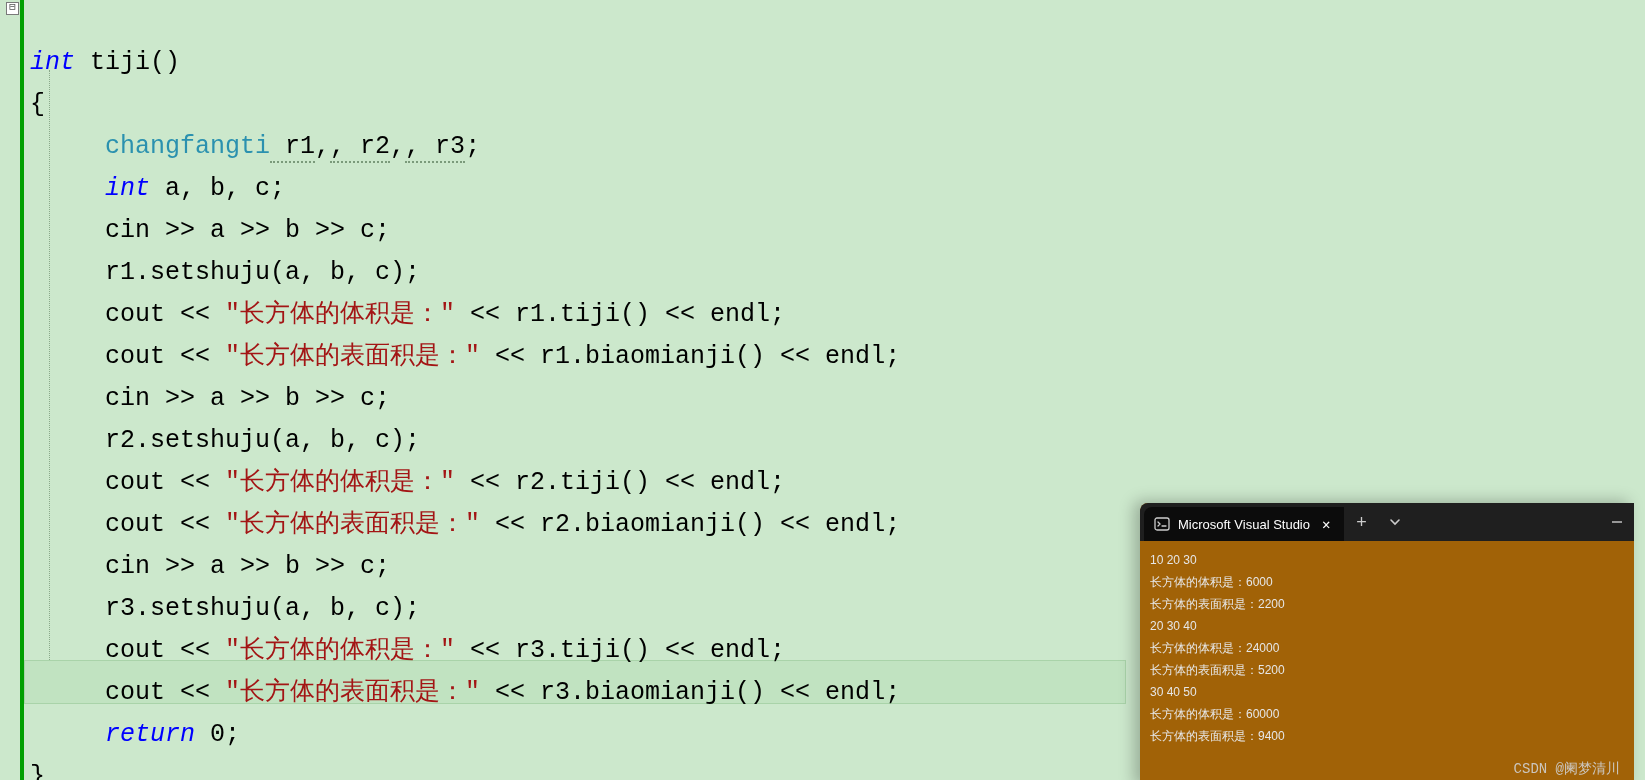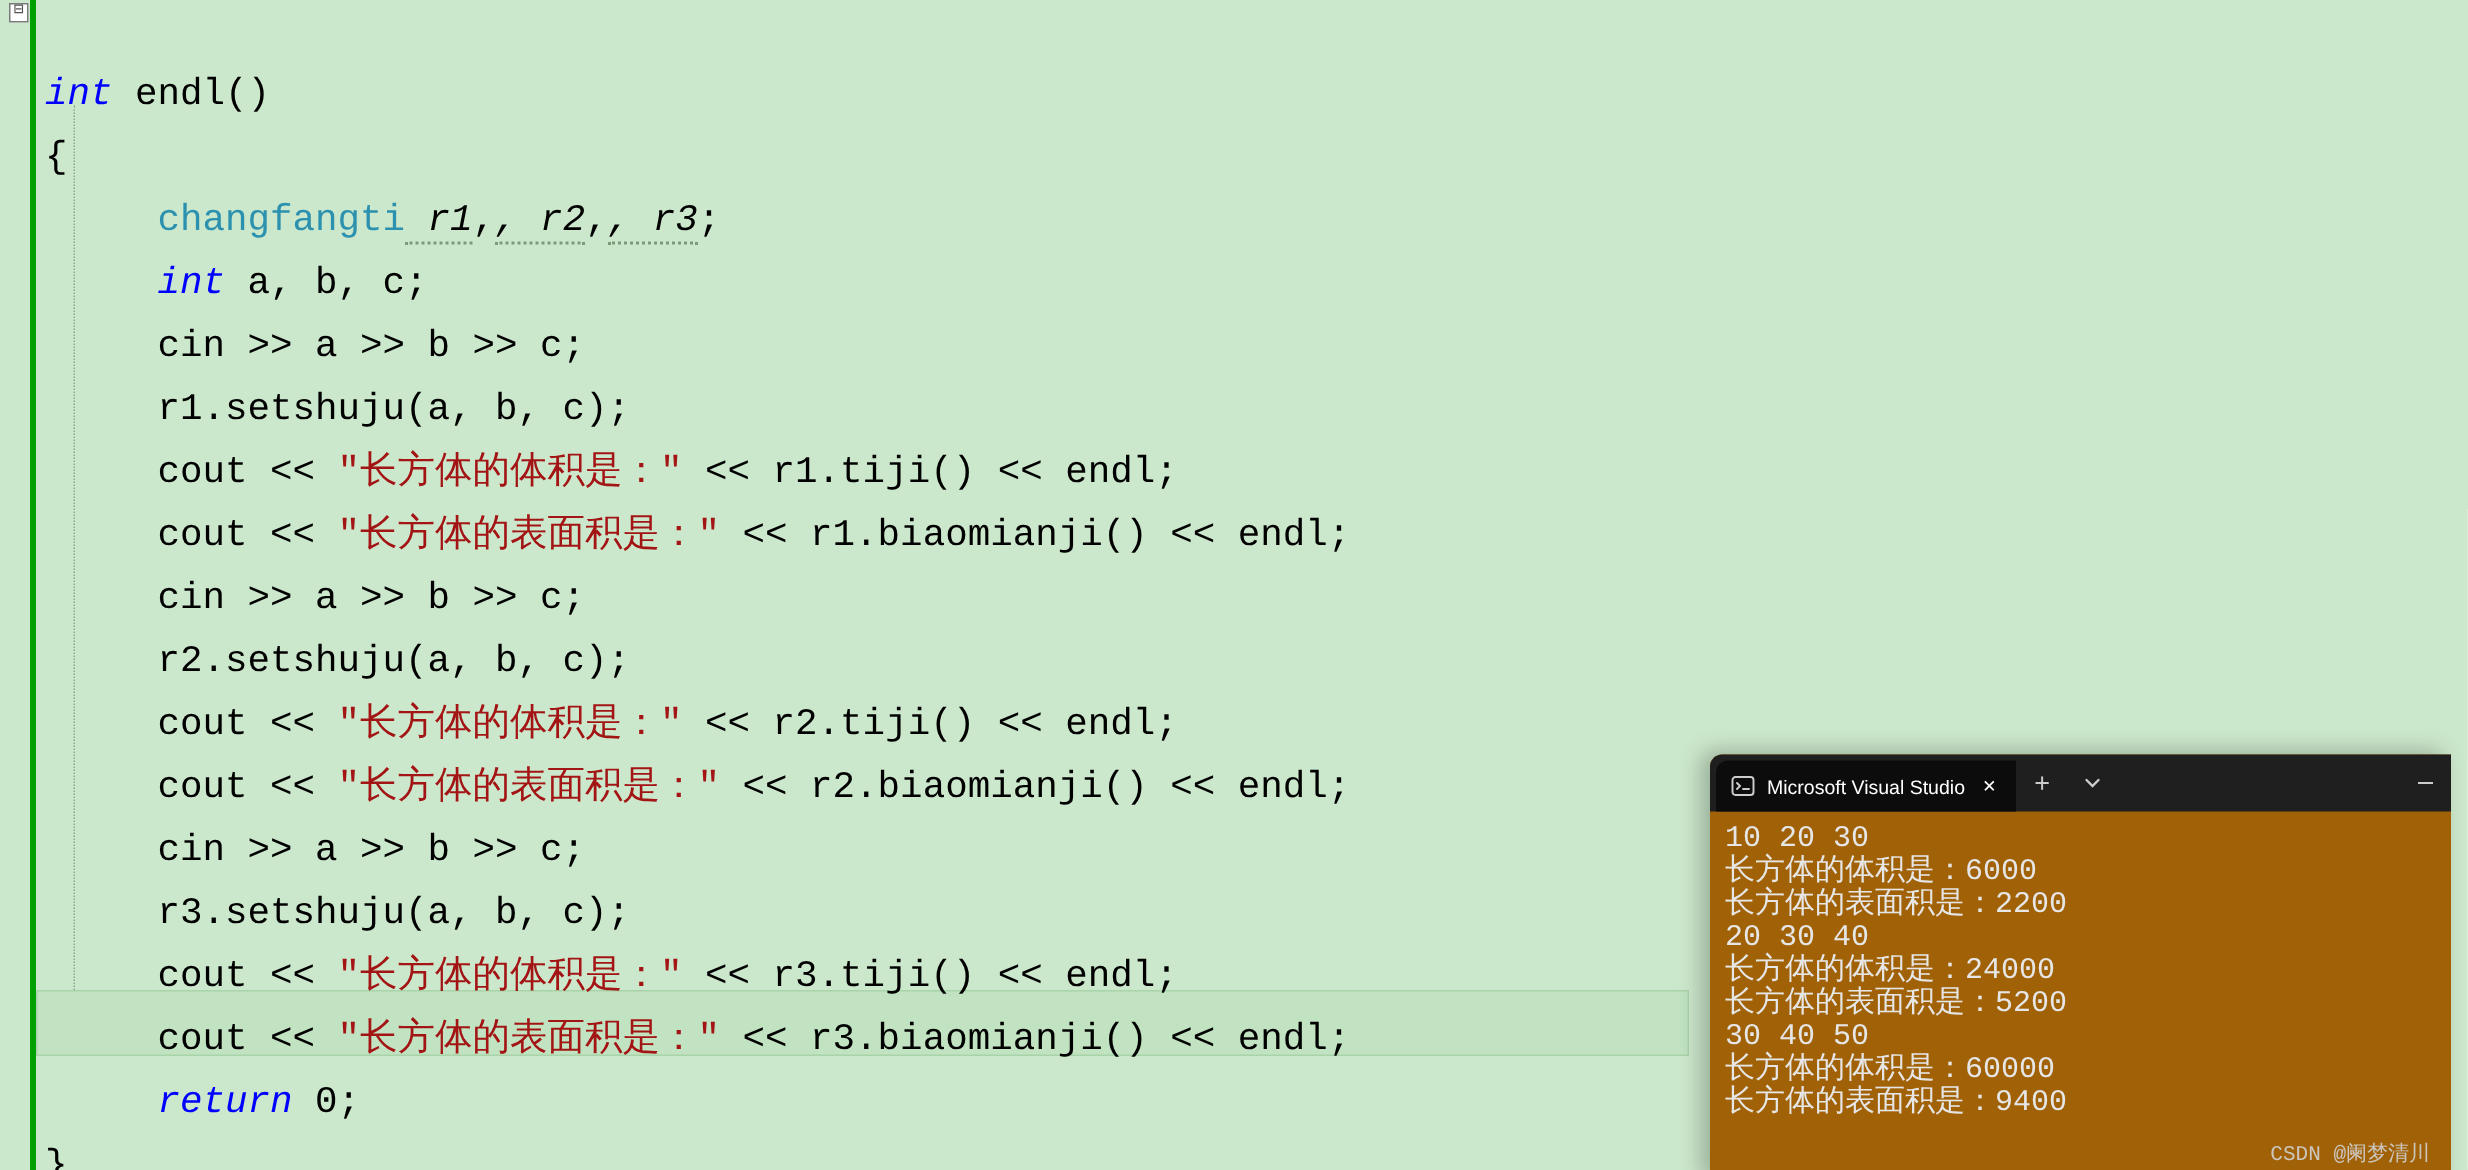--- a/index.html
+++ b/index.html
@@ -4,49 +4,49 @@
 <style>
   html,body{margin:0;padding:0;width:1645px;height:780px;overflow:hidden;font-family:Consolas,'Courier New',monospace;}
   .editor{position:absolute;left:0;top:0;width:1645px;height:780px;background:#cce8cc;}
   .gutter{position:absolute;left:0;top:0;width:20px;height:780px;background:#cce8cc;border-right:4px solid #00a000;}
   .fold{position:absolute;left:6px;top:2px;width:11px;height:11px;border:1px solid #7a7a7a;background:#fff;font-size:11px;line-height:9px;text-align:center;color:#555;cursor:pointer;}
   .indent-guide{position:absolute;left:49px;top:70px;width:0;height:590px;border-left:1px dotted #8aa88a;}
   .code{position:absolute;left:30px;top:0;font-size:25px;line-height:42px;white-space:pre;}
   .kw{color:#0000ff;font-style:italic;}
   .type{color:#2b91af;}
   .str{color:#a31515;}
-  .dotted{border-bottom:2px dotted #7a9a7a;font-style:italic;}
+  .dotted{border-bottom:2px dotted #7a9a7a;}
   .current-line{position:absolute;left:24px;top:660px;width:1100px;height:42px;background:#b8e0b8;border:1px solid #88c088;opacity:.5;}
 
   .term-window{position:absolute;left:1140px;top:503px;width:494px;height:285px;background:#a16207;border-top-left-radius:8px;box-shadow:-6px -2px 15px rgba(0,0,0,.25);}
   .titlebar{height:38px;background:#1f1f1f;display:flex;align-items:stretch;border-top-left-radius:8px;}
   .tab{display:flex;align-items:center;gap:8px;background:#0c0c0c;padding:0 10px;border-top-left-radius:8px;margin-top:4px;margin-left:4px;max-width:235px;}
   .tab-icon{width:16px;height:16px;}
   .tab-title{color:#fff;font-family:'Segoe UI',sans-serif;font-size:13px;white-space:nowrap;overflow:hidden;}
   .tab-close{color:#fff;font-size:14px;cursor:pointer;padding:0 4px;}
   .tb-btn{width:34px;display:flex;align-items:center;justify-content:center;color:#ccc;font-family:'Segoe UI',sans-serif;font-size:15px;cursor:pointer;}
   .tb-btn.plus{font-size:18px;}
   .tb-spacer{flex:1;}
   .tb-min{margin-left:auto;}
-  .term-body{padding:8px 10px;color:#e6e6e6;font-family:Liberation Mono, monospace;font-size:20px;line-height:22px;white-space:pre;}
+  .term-body{padding:8px 10px;color:#e6e6e6;font-family:Liberation Sans, sans-serif;font-size:12px;line-height:22px;white-space:pre;}
 
   .watermark{position:absolute;right:14px;bottom:10px;color:#d0d0d0;font-family:Liberation Mono, monospace;font-size:14px;opacity:.9;}
 </style>
 </head>
 <body>
 
 <div class="editor">
   <div class="gutter">
     <div class="fold">⊟</div>
   </div>
   <div class="current-line"></div>
   <div class="indent-guide"></div>
 
   <div class="code">
-<span class="kw">int</span><span> endl()</span>
+<span class="kw">int</span><span> tiji()</span>
 <span>{</span>
      <span class="type">changfangti</span><span class="dotted"> r1</span><span>,</span><span class="dotted">, r2</span><span>,</span><span class="dotted">, r3</span><span>;</span>
      <span class="kw">int</span><span> a, b, c;</span>
      <span>cin &gt;&gt; a &gt;&gt; b &gt;&gt; c;</span>
      <span>r1.setshuju(a, b, c);</span>
      <span>cout &lt;&lt; </span><span class="str">"长方体的体积是："</span><span> &lt;&lt; r1.tiji() &lt;&lt; endl;</span>
      <span>cout &lt;&lt; </span><span class="str">"长方体的表面积是："</span><span> &lt;&lt; r1.biaomianji() &lt;&lt; endl;</span>
      <span>cin &gt;&gt; a &gt;&gt; b &gt;&gt; c;</span>
      <span>r2.setshuju(a, b, c);</span>
      <span>cout &lt;&lt; </span><span class="str">"长方体的体积是："</span><span> &lt;&lt; r2.tiji() &lt;&lt; endl;</span>

